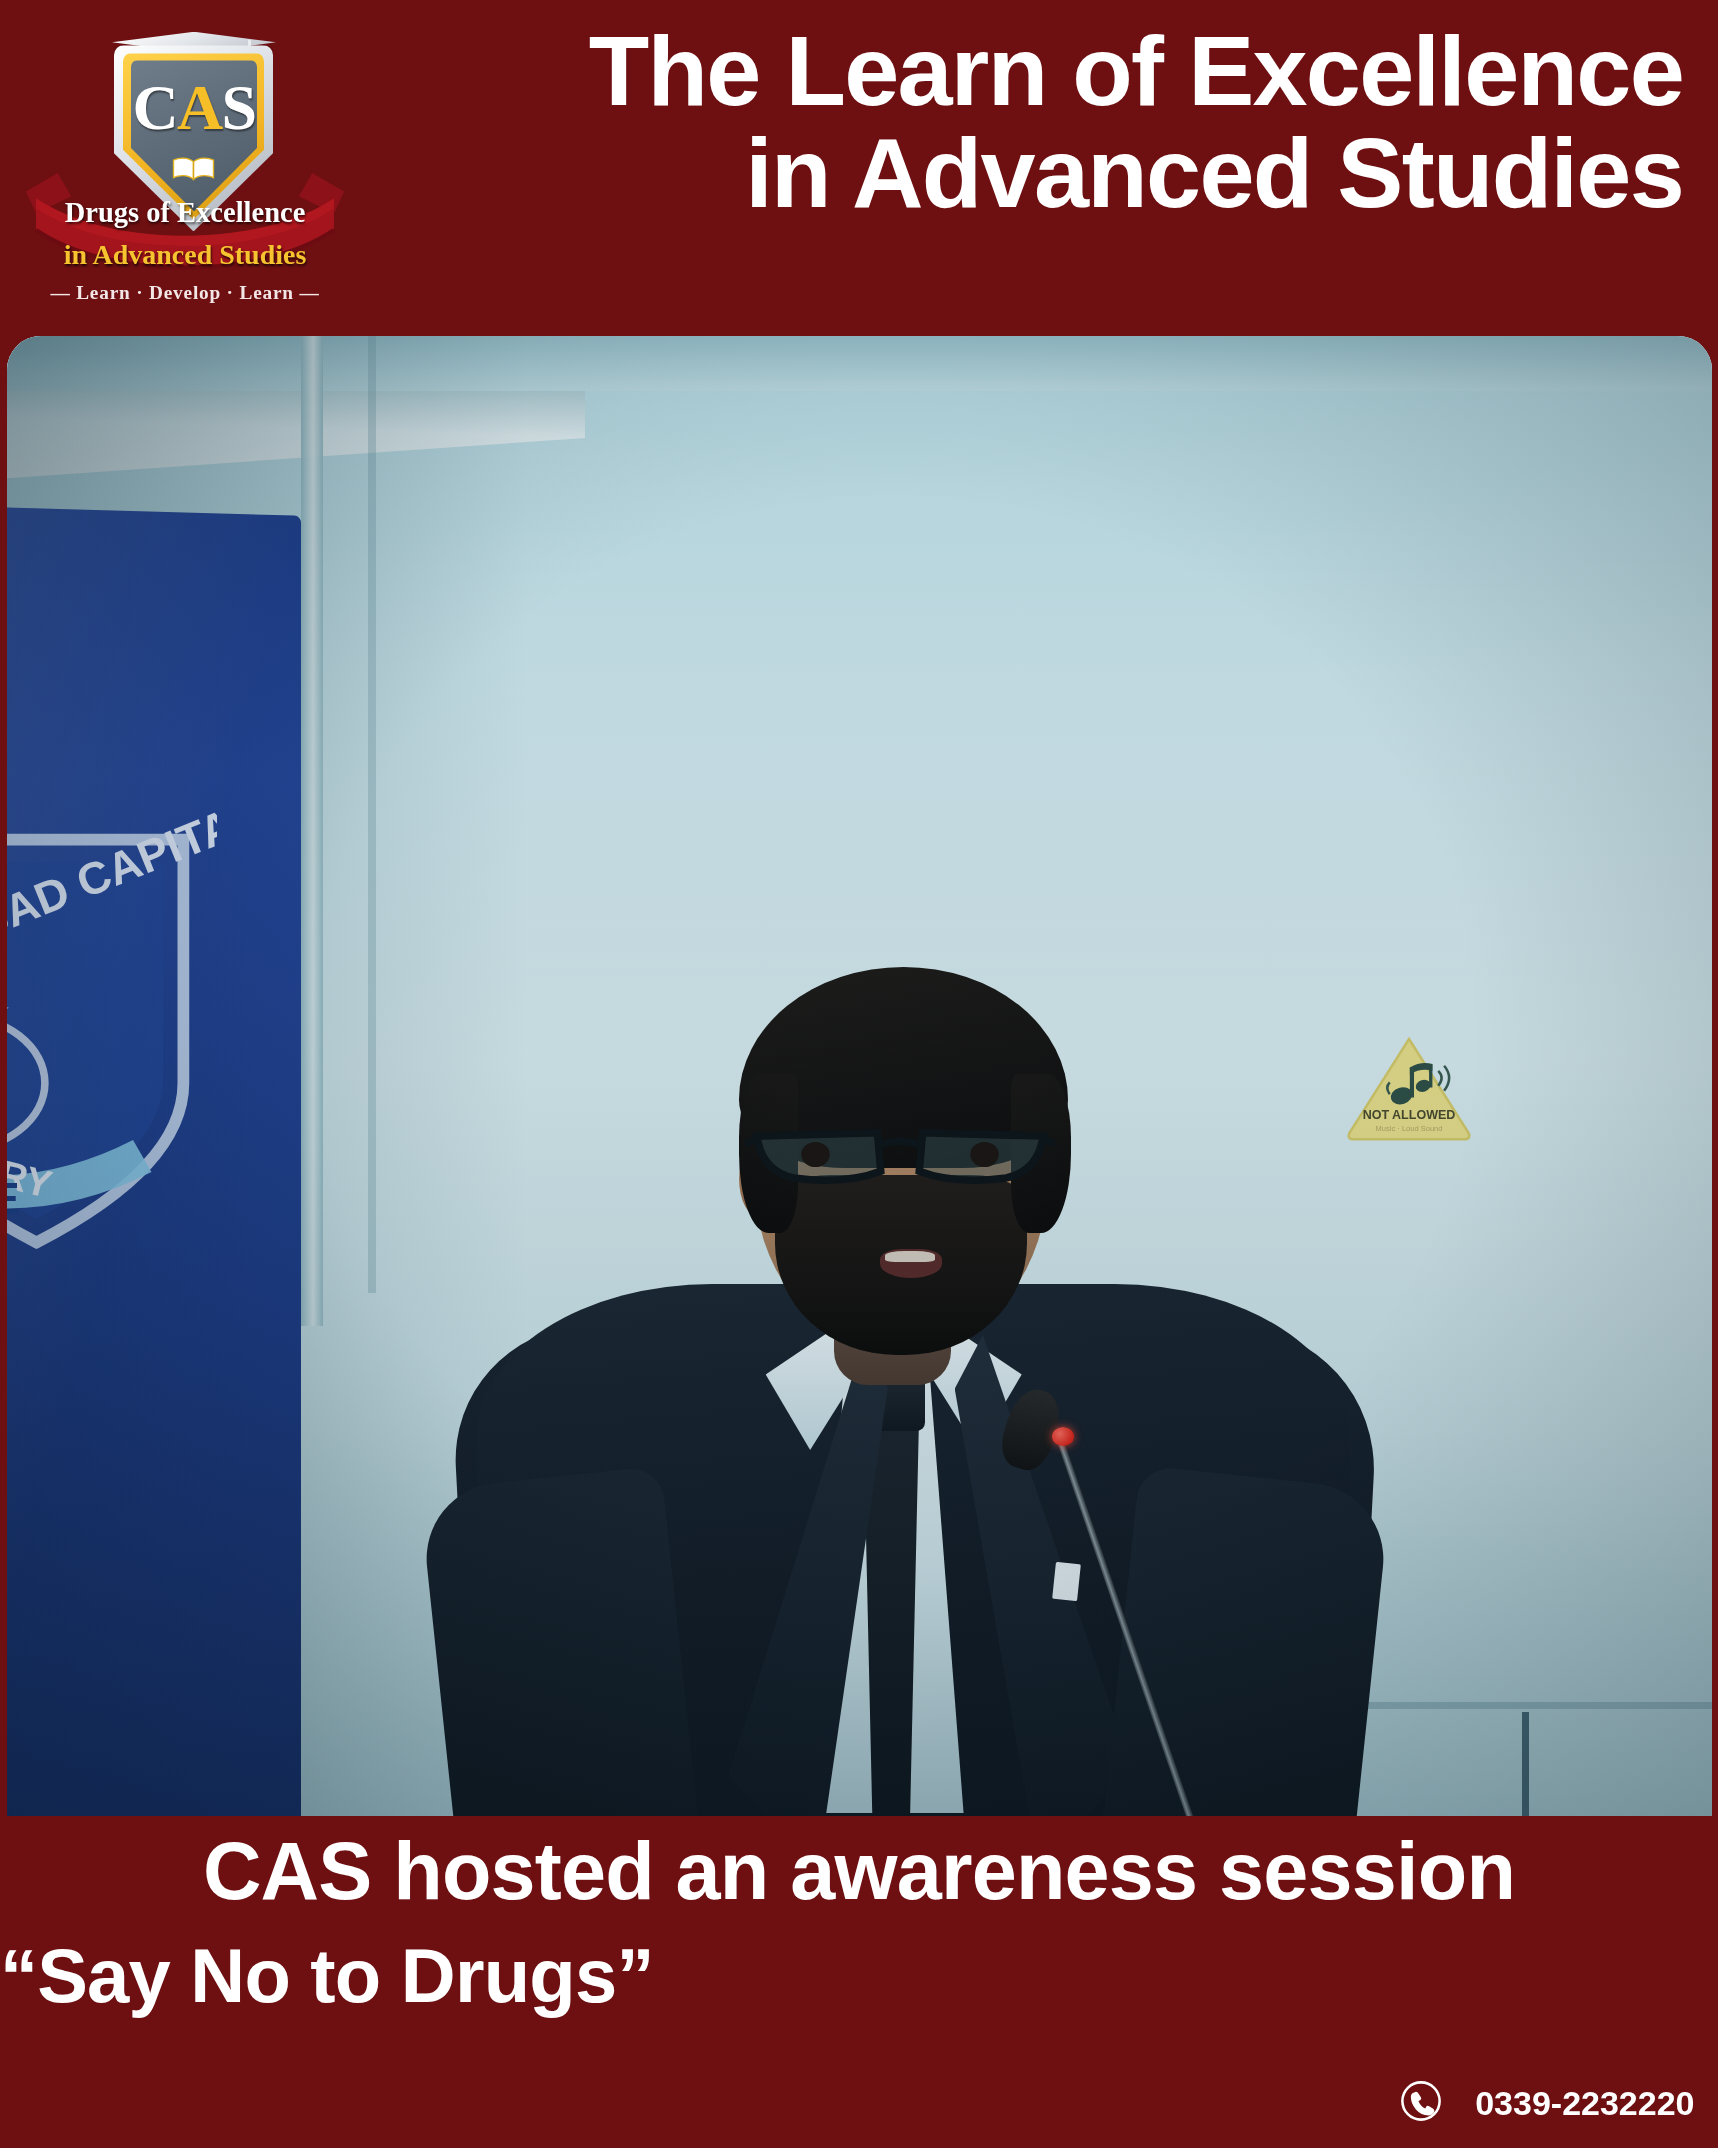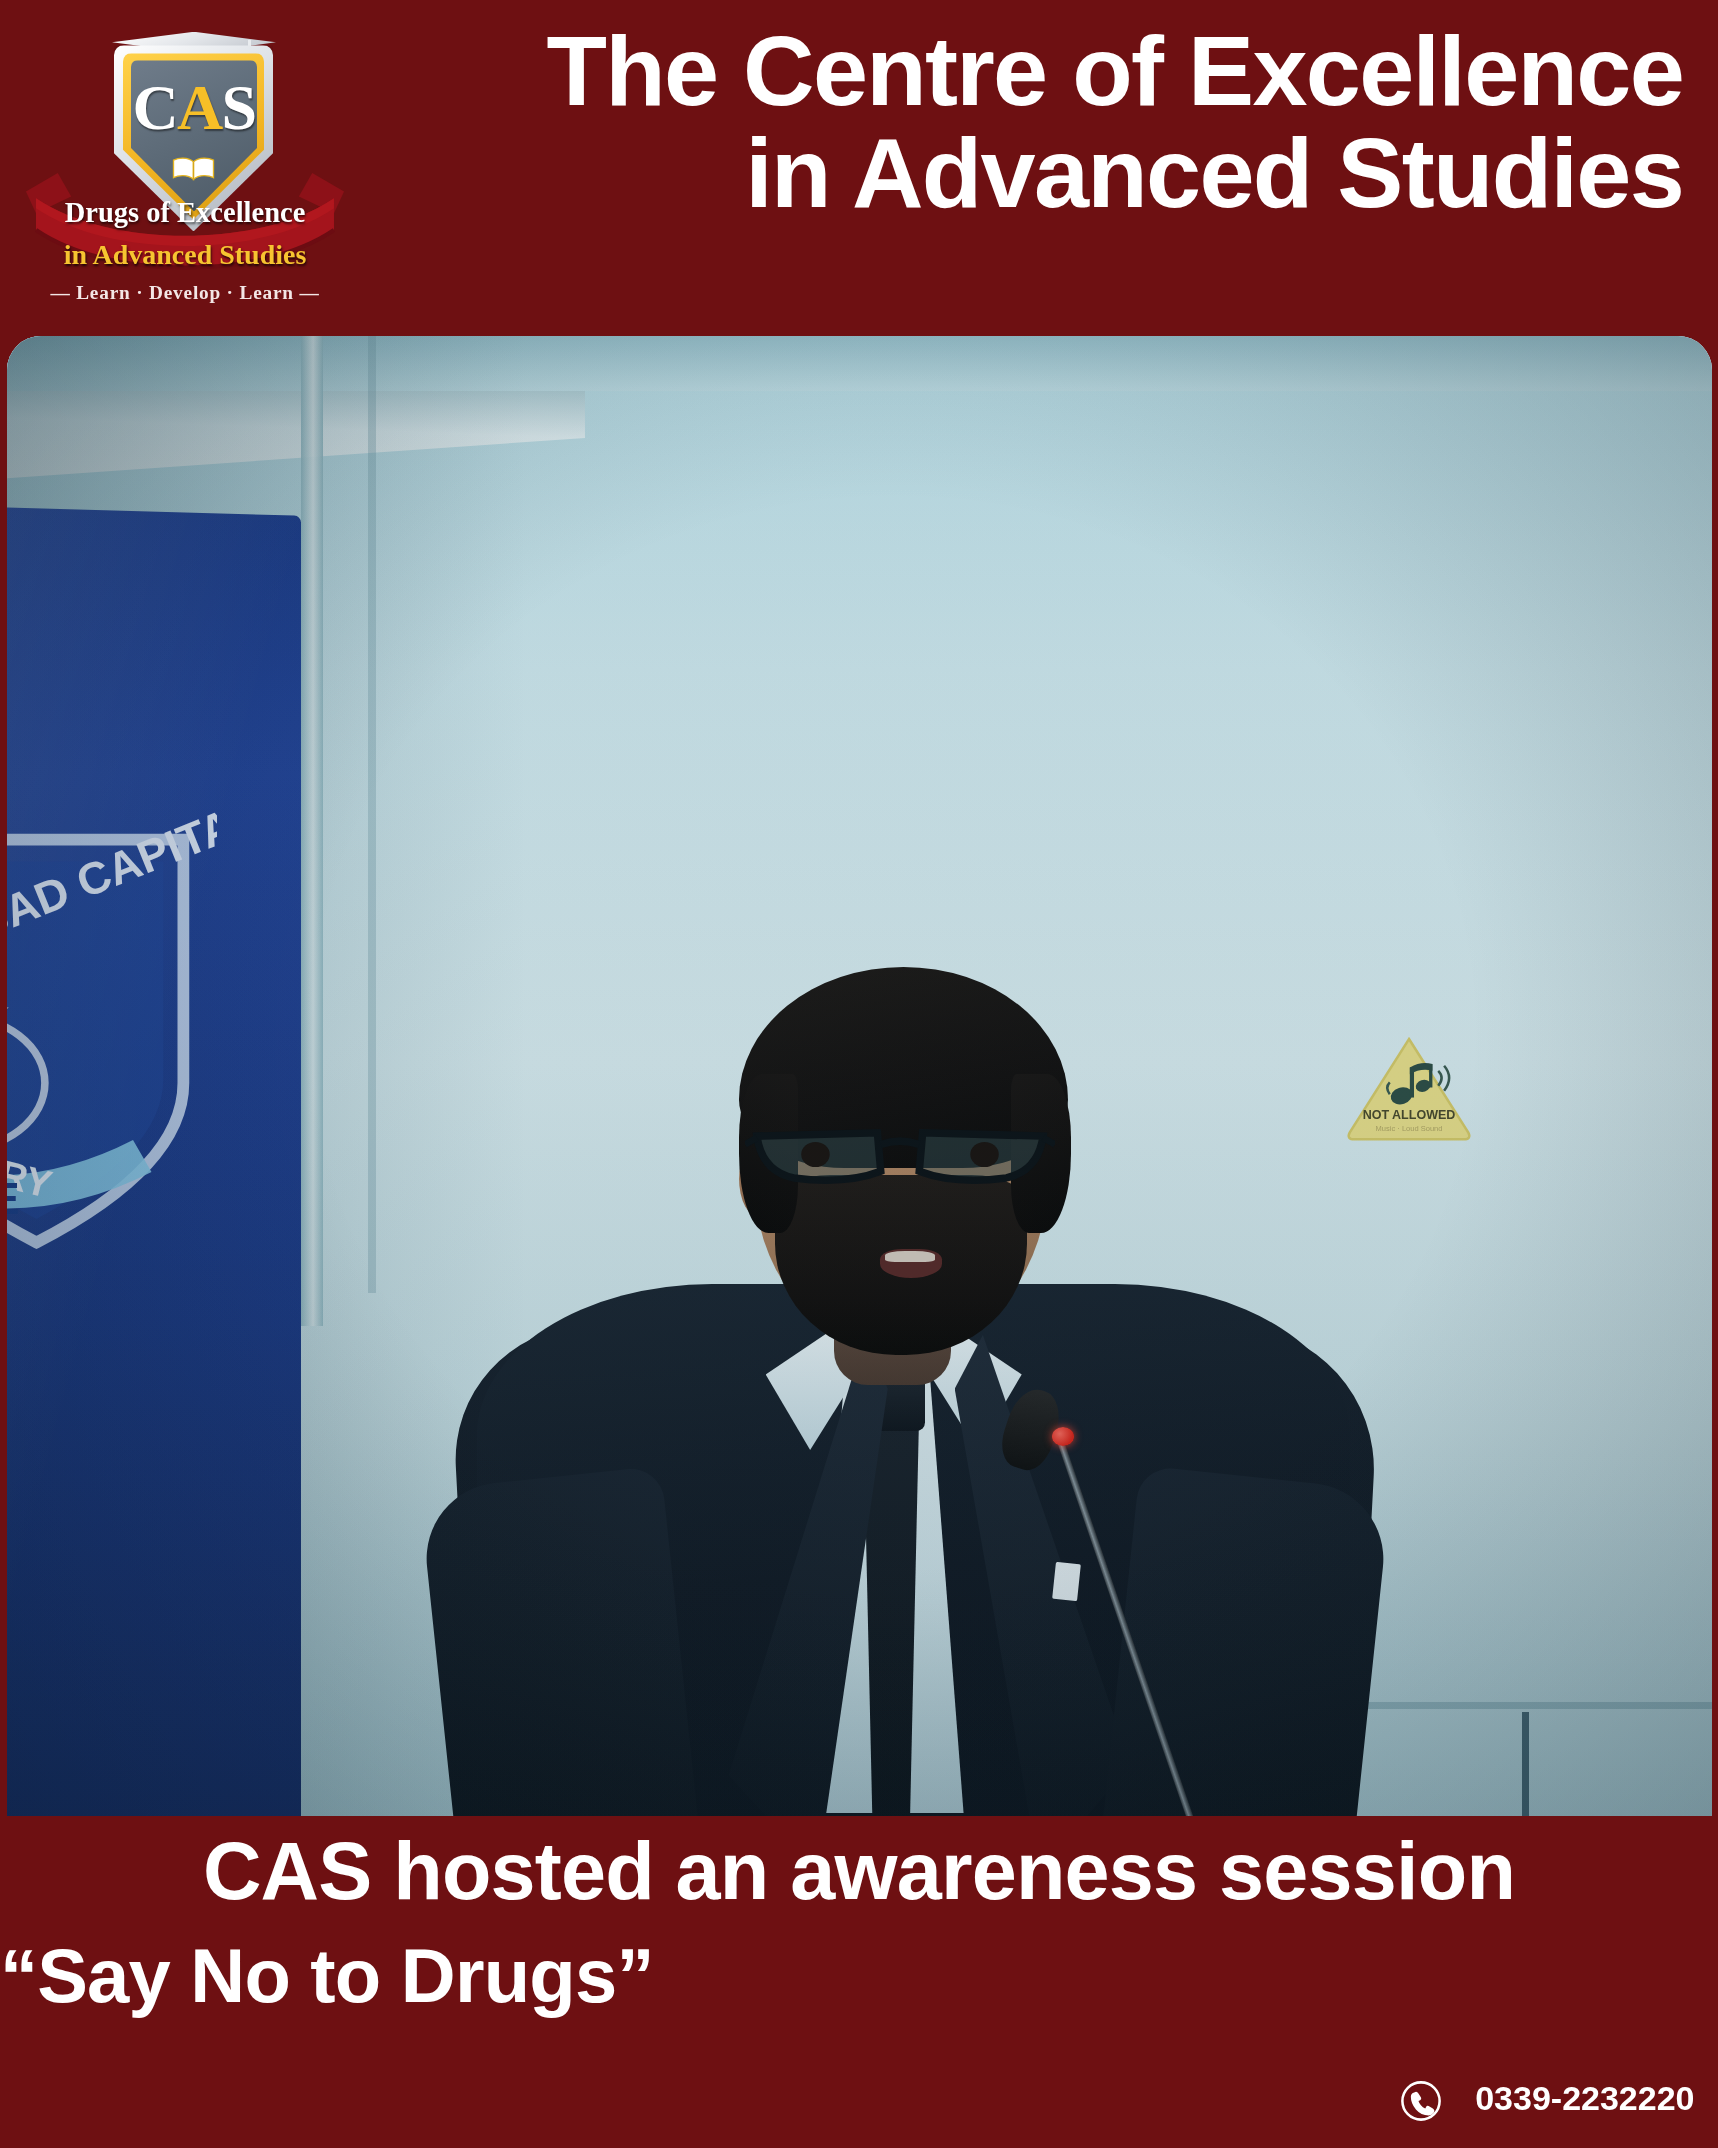--- a/index.html
+++ b/index.html
@@ -423,21 +423,21 @@
     white-space:nowrap;
   }
 
   
   #footer-left {
     position:absolute; left:23.5px; top:2079px;
     display:flex; align-items:center; gap:18.5px;
   }
   #footer-right {
     position:absolute; right:23.5px; top:2079px;
-    display:flex; align-items:flex-start; gap:32px;
+    display:flex; align-items:flex-end; gap:32px;
   }
   .footer-text {
     color:#ffffff;
     font-size:34px;
     font-weight:400;
     letter-spacing:0.4px;
     white-space:nowrap;
   }
   .footer-text.bold { font-weight:700; letter-spacing:0px; }
   .fi { width:44px; height:44px; flex:0 0 44px; display:block; }
@@ -479,21 +479,21 @@
           <path d="M22 48 C110 108 290 108 378 48 L378 60 C290 120 110 120 22 60 Z" fill="#b5181f" opacity=".75"></path>
           <path d="M22 86 C110 146 290 146 378 86" fill="none" stroke="#6c0c12" stroke-width="5"></path>
         </svg>
       </div>
       <div class="ribbon-text-1">Drugs of Excellence</div>
       <div class="ribbon-text-2">in Advanced Studies</div>
       <div class="ribbon-tag">— Learn · Develop · Learn —</div>
     </div>
 
     <div id="header-title">
-      <span class="line">The Centre of Excellence</span>
+      <span class="line">The Learn of Excellence</span>
       <span class="line">in Advanced Studies</span>
     </div>
   </div>
 
   <div id="photo">
 
     <div class="ph wall-main"></div>
     <div class="ph ceiling-diag"></div>
     <div class="ph wall-top-band"></div>
     <div class="ph doorframe"></div>

